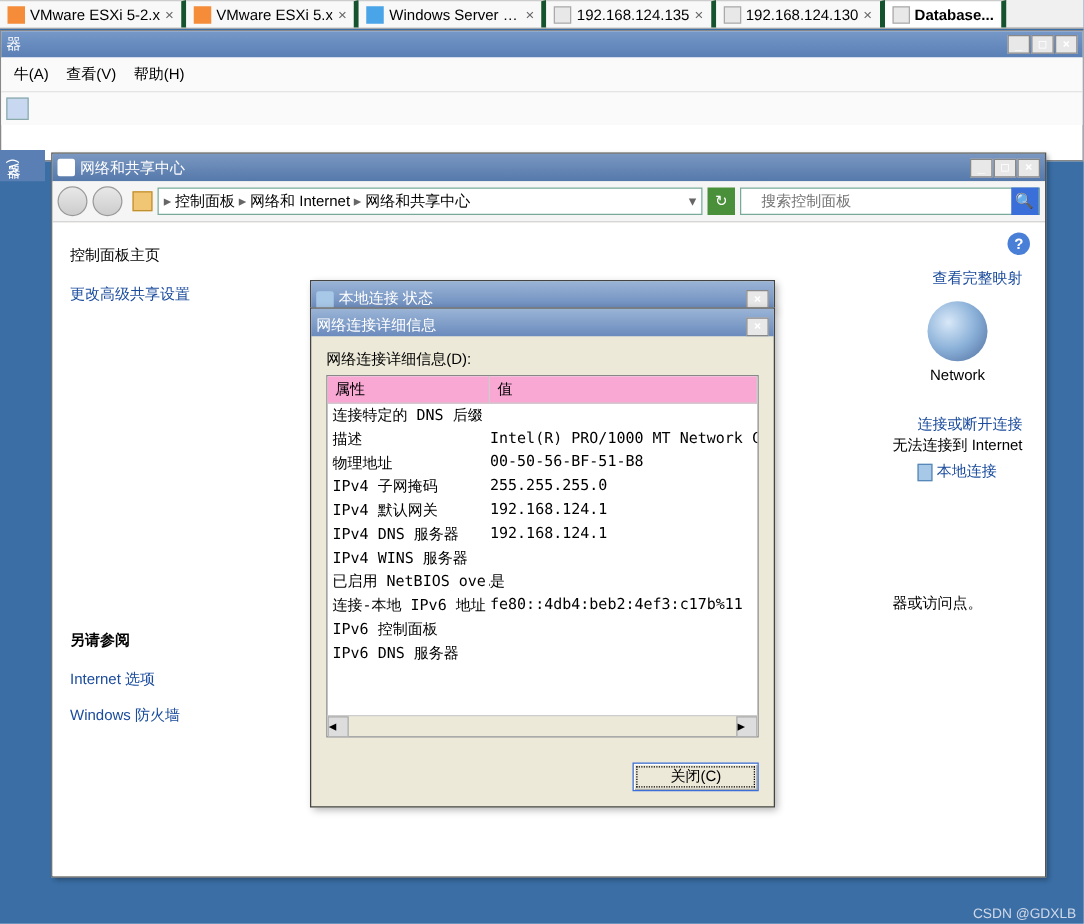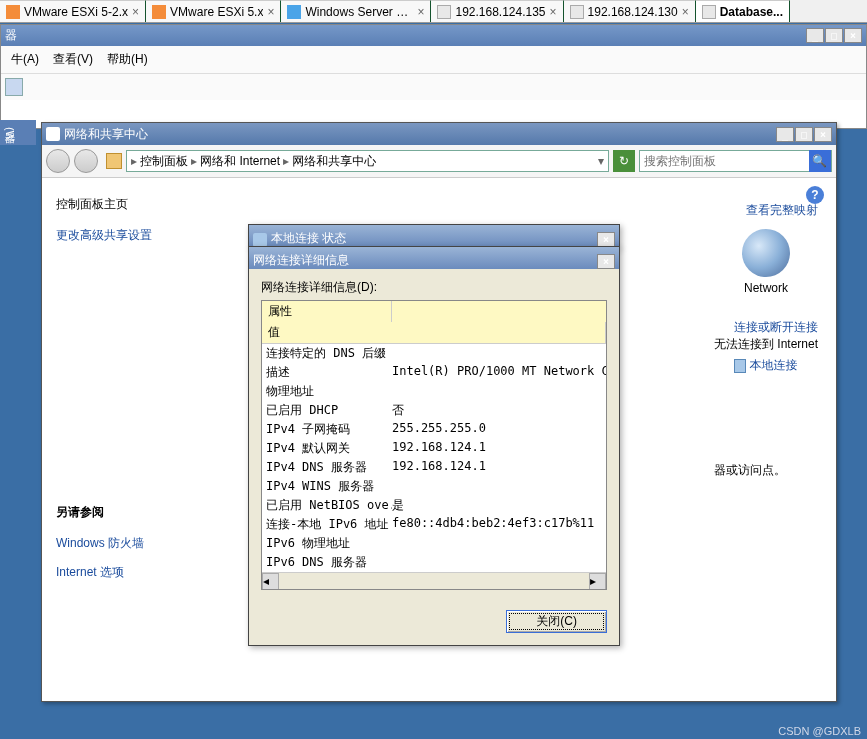--- a/index.html
+++ b/index.html
@@ -1,20 +1,20 @@
 <!DOCTYPE html>
 <html><head>
 <meta charset="utf-8">
 <style>
 * { box-sizing: border-box; margin: 0; padding: 0; font-family: "Microsoft YaHei", "SimSun", Tahoma, sans-serif; font-size: 12px; }
 body { background: #3a6ea5; width: 867px; height: 739px; overflow: hidden; position: relative; }
 
 
 .tabs-bar { background: #f0f0f0; height: 23px; display: flex; border-bottom: 1px solid #999; }
-.tab { display: flex; align-items: center; padding: 2px 6px; border-right: 1px solid #14532d; border-top: 1px solid #ccc; background: #f8f8f8; gap: 4px; min-width: 120px; max-width: 150px; }
+.tab { display: flex; align-items: center; padding: 2px 6px; border-right: 4px solid #14532d; border-top: 1px solid #ccc; background: #f8f8f8; gap: 4px; min-width: 120px; max-width: 150px; }
 .tab.active { background: #fff; }
 .tab-icon { width: 14px; height: 14px; flex-shrink: 0; }
 .tab-close { color: #666; margin-left: auto; cursor: pointer; }
 .tab-label { white-space: nowrap; overflow: hidden; text-overflow: ellipsis; }
 
 
 .host-window { position: absolute; top: 24px; left: 0; right: 0; height: 105px; background: #fff; border: 1px solid #888; }
 .host-titlebar { background: linear-gradient(#7698c8, #5a7fb5); height: 21px; display: flex; align-items: center; color: #fff; padding: 0 4px; }
 .host-menu { display: flex; gap: 2px; padding: 3px 4px; background: #fafafa; border-bottom: 1px solid #ddd; }
 .host-menu span { padding: 2px 6px; cursor: pointer; }
@@ -30,49 +30,49 @@
 
 .net-window { position: absolute; top: 122px; left: 41px; width: 796px; height: 580px; background: #ece9d8; border: 1px solid #555; box-shadow: 2px 2px 4px rgba(0,0,0,.3); display: flex; flex-direction: column; }
 .net-titlebar { background: linear-gradient(#7a97c1, #5579ab); height: 22px; display: flex; align-items: center; color: #fff; padding: 0 4px; gap: 4px; }
 .title-icon { width: 14px; height: 14px; background: #fff; border-radius: 2px; }
 .addr-row { display: flex; align-items: center; padding: 4px; background: #f5f5f5; gap: 4px; border-bottom: 1px solid #ccc; }
 .nav-btn { width: 24px; height: 24px; border-radius: 12px; background: linear-gradient(#e8e8e8,#ccc); border: 1px solid #999; }
 .addr-icon { width: 16px; height: 16px; background: #f0c674; border: 1px solid #c09030; margin-left: 4px; }
 .breadcrumb { flex: 1; background: #fff; border: 1px solid #7a9; height: 22px; display: flex; align-items: center; padding: 0 4px; gap: 3px; }
 .bc-sep { color: #666; }
 .refresh-btn { width: 22px; height: 22px; background: #4a8f3a; display: flex; align-items: center; justify-content: center; color: #fff; }
-.search-box { width: 193px; height: 22px; border: 1px solid #7a9; background: #fff; display: flex; align-items: center; }
+.search-box { width: 240px; height: 22px; border: 1px solid #7a9; background: #fff; display: flex; align-items: center; padding-left: 12px; }
 .search-input { flex: 1; border: none; padding: 0 4px; color: #888; outline: none; }
 .search-btn { width: 22px; height: 22px; background: #3a6ed8; color: #fff; display: flex; align-items: center; justify-content: center; }
 
 .net-body { flex: 1; display: flex; background: #fff; position: relative; }
 .sidebar { width: 190px; padding: 18px 14px; }
 .side-head { color: #000; margin-bottom: 14px; }
 .side-link { color: #1a4b9c; margin-bottom: 12px; cursor: pointer; }
 .side-sep { margin-top: 260px; }
 .content { flex: 1; padding: 14px 20px; position: relative; }
 .content-heading { font-weight: bold; margin-bottom: 10px; }
 .help-icon { position: absolute; right: 12px; top: 8px; width: 18px; height: 18px; border-radius: 9px; background: #4a7fd8; color: #fff; text-align: center; line-height: 18px; font-weight: bold; }
-.right-col { position: absolute; right: 18px; top: 24px; text-align: center; }
+.right-col { position: absolute; right: 18px; top: 36px; text-align: center; }
 .globe { width: 48px; height: 48px; border-radius: 24px; background: radial-gradient(circle at 35% 35%, #d8e8f8, #8ab0d8, #4a6a9a); margin: 0 auto 4px; }
 .right-link { color: #1a4b9c; text-align: right; margin-top: 24px; cursor: pointer; }
 .status-text { }
 .inline-link { color: #1a4b9c; cursor: pointer; }
 .small-net-icon { display: inline-block; width: 12px; height: 14px; background: #a8c8e8; border: 1px solid #5888b8; vertical-align: middle; margin-right: 3px; }
 
 
 .status-dialog { position: absolute; top: 224px; left: 248px; width: 372px; border: 1px solid #444; background: #ece9d8; box-shadow: 2px 2px 6px rgba(0,0,0,.3); }
 .dlg-title { background: linear-gradient(#9ab4d6, #6b8bbd); height: 22px; display: flex; align-items: flex-end; color: #fff; padding: 0 4px; gap: 4px; }
 
 
 .details-dialog { position: absolute; top: 246px; left: 248px; width: 372px; height: 400px; border: 1px solid #444; background: #ece9d8; box-shadow: 2px 2px 6px rgba(0,0,0,.3); display: flex; flex-direction: column; }
 .details-body { padding: 10px 12px; flex: 1; display: flex; flex-direction: column; }
 .list-label { margin-bottom: 4px; }
 .details-list { flex: 1; border: 1px solid #888; background: #fff; overflow: hidden; display: flex; flex-direction: column; }
-.list-header { display: flex; background: #fef9c3; border-bottom: 1px solid #ccc; flex-direction: column; }
+.list-header { display: flex; background: #f9a8d4; border-bottom: 1px solid #ccc; }
 .col-h { padding: 2px 6px; border-right: 1px solid #ccc; }
 .col-prop { width: 130px; }
 .col-val { flex: 1; }
 .list-rows { flex: 1; overflow: hidden; }
 .row { display: flex; padding: 1px 0; }
 .row .prop { width: 130px; padding-left: 4px; white-space: nowrap; overflow: hidden; font-family: SimSun, monospace; }
 .row .val { flex: 1; white-space: nowrap; overflow: hidden; font-family: SimSun, monospace; }
 .list-scroll { height: 17px; background: #ece9d8; border-top: 1px solid #ccc; display: flex; }
 .sc-arrow { width: 17px; height: 17px; background: #ddd; border: 1px solid #aaa; }
 .sc-track { flex: 1; }
@@ -165,22 +165,22 @@
       <input class="search-input" placeholder="搜索控制面板" style="">
       <div class="search-btn">🔍</div>
     </div>
   </div>
   <div class="net-body">
     <div class="sidebar">
       <div class="side-head">控制面板主页</div>
       <div class="side-link">更改高级共享设置</div>
       <div class="side-sep"></div>
       <div class="side-head" style="font-weight:bold">另请参阅</div>
+      <div class="side-link">Internet 选项</div>
       <div class="side-link">Windows 防火墙</div>
-      <div class="side-link">Internet 选项</div>
     </div>
     <div class="content">
       <div class="help-icon">?</div>
       <div class="right-col">
         <div class="right-link" style="margin-top:0;margin-bottom:10px">查看完整映射</div>
         <div class="globe"></div>
         <div>Network</div>
         <div class="right-link">连接或断开连接</div>
         <div class="status-text">无法连接到 Internet</div>
         <div style="margin-top:4px"><span class="small-net-icon"></span><span class="inline-link">本地连接</span></div>
@@ -218,24 +218,21 @@
         <div class="row">
             <div class="prop">连接特定的 DNS 后缀</div>
             <div class="val"></div>
           </div>
         <div class="row">
             <div class="prop">描述</div>
             <div class="val">Intel(R) PRO/1000 MT Network Conn</div>
           </div>
         <div class="row">
             <div class="prop">物理地址</div>
-          </div>
-        <div class="row">
-            <div class="prop">已启用 DHCP</div>
-            <div class="val">否</div>
+            <div class="val">00-50-56-BF-51-B8</div>
           </div>
         <div class="row">
             <div class="prop">IPv4 子网掩码</div>
             <div class="val">255.255.255.0</div>
           </div>
         <div class="row">
             <div class="prop">IPv4 默认网关</div>
             <div class="val">192.168.124.1</div>
           </div>
         <div class="row">
@@ -248,21 +245,21 @@
           </div>
         <div class="row">
             <div class="prop">已启用 NetBIOS ove...</div>
             <div class="val">是</div>
           </div>
         <div class="row">
             <div class="prop">连接-本地 IPv6 地址</div>
             <div class="val">fe80::4db4:beb2:4ef3:c17b%11</div>
           </div>
         <div class="row">
-            <div class="prop">IPv6 物理地址</div>
+            <div class="prop">IPv6 控制面板</div>
             <div class="val"></div>
           </div>
         <div class="row">
             <div class="prop">IPv6 DNS 服务器</div>
             <div class="val"></div>
           </div>
       </div>
       <div class="list-scroll">
         <div class="sc-arrow">◂</div>
         <div class="sc-track"></div>

